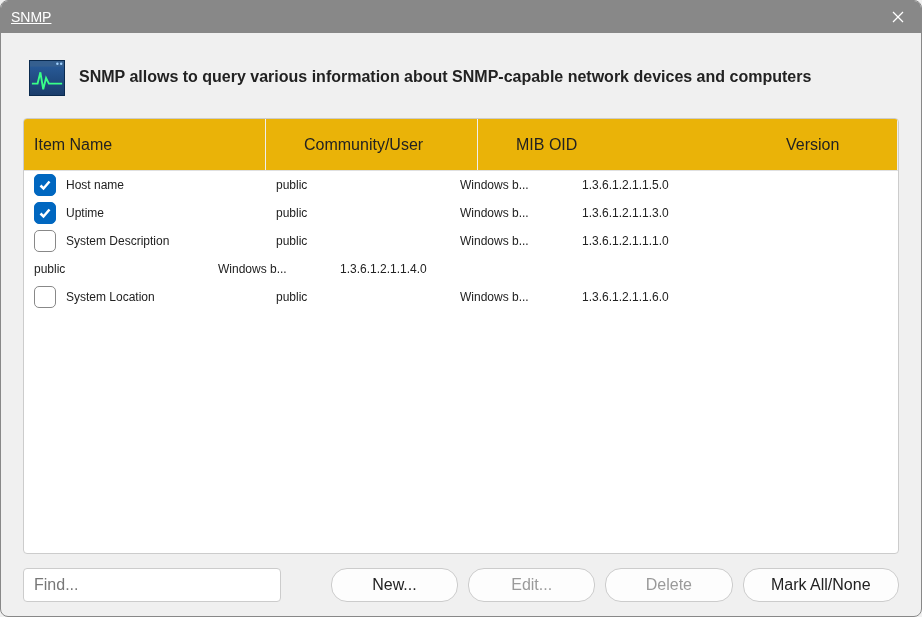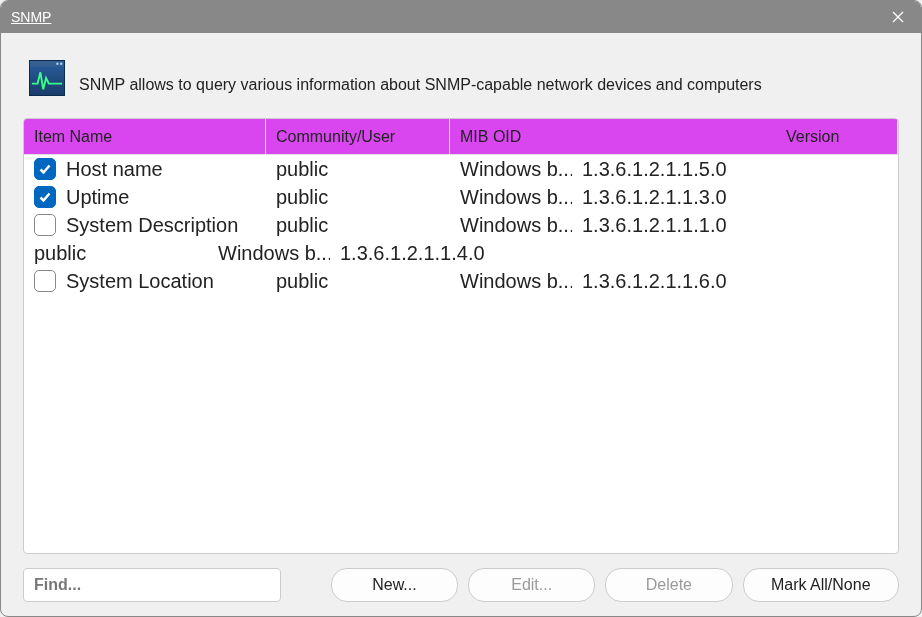--- a/index.html
+++ b/index.html
@@ -53,24 +53,25 @@
       height: 12px;
     }
     .content {
       flex: 1;
       padding: 18px 22px 14px 22px;
       display: flex;
       flex-direction: column;
     }
     .intro {
       display: flex;
-      align-items: flex-end;
+      align-items: center;
       gap: 14px;
       margin-bottom: 22px;
       padding: 6px 0 0 6px;
+      font-weight: bold;
     }
     .intro-icon {
       width: 36px;
       height: 36px;
       background: linear-gradient(180deg, #2a5e9e 0%, #1a3d6b 100%);
       border: 1px solid #0a2a4f;
       position: relative;
       flex-shrink: 0;
       margin-top: 3px;
     }
@@ -92,25 +93,26 @@
       border: 1px solid #ccc;
       background: #fff;
       border-radius: 4px;
       overflow: hidden;
       display: flex;
       flex-direction: column;
     }
     .table-header {
       display: flex;
       border-bottom: 1px solid #e0e0e0;
-      background: #d946ef;
-      height: 36px;
+      background: #eab308;
+      height: 52px;
       align-items: center;
       font-size: 16px;
       color: #222;
+      gap: 28px;
     }
     .col {
       padding: 0 10px;
       white-space: nowrap;
       overflow: hidden;
       text-overflow: ellipsis;
       border-right: 1px solid #eee;
       height: 100%;
       display: flex;
       align-items: center;
@@ -123,21 +125,21 @@
     .col-version { width: 122px; }
     .col-oid { flex: 1; border-right: none; }
     .table-body {
       flex: 1;
       overflow-y: auto;
     }
     .table-row {
       display: flex;
       height: 28px;
       align-items: center;
-      font-size: 20px;
+      font-size: 12px;
       color: #222;
     }
     .table-row .col {
       border-right: none;
     }
     .checkbox {
       width: 22px;
       height: 22px;
       border-radius: 5px;
       margin-right: 10px;
@@ -171,21 +173,20 @@
     .find-input {
       width: 264px;
       height: 34px;
       border: 1px solid #ccc;
       border-radius: 4px;
       background: #fff;
       padding: 0 10px;
       font-size: 16px;
       color: #777;
       font-family: inherit;
-      font-weight: bold;
     }
     .find-input::placeholder {
       color: #777;
     }
     .spacer { flex: 0 0 30px; }
     .btn {
       height: 34px;
       border: 1px solid #ccc;
       background: #fdfdfd;
       border-radius: 16px;

